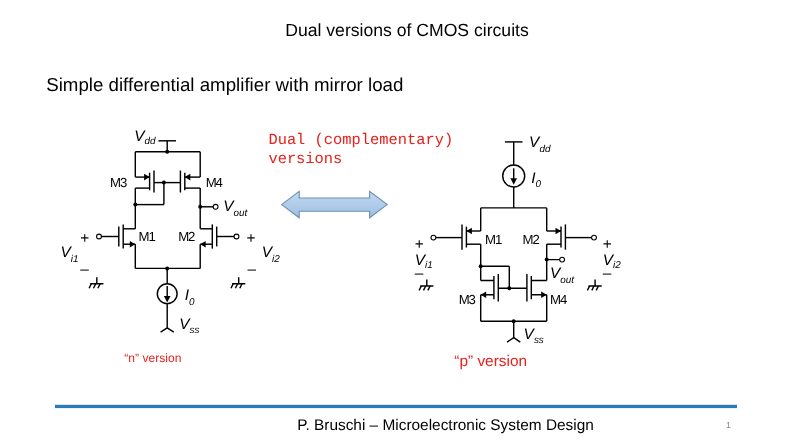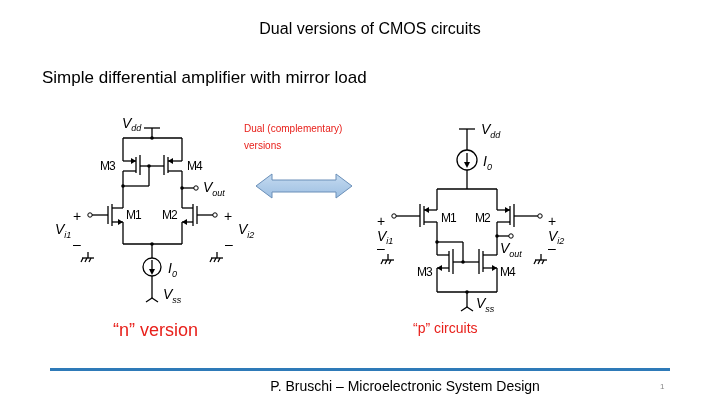--- a/index.html
+++ b/index.html
@@ -1,22 +1,22 @@
 <!DOCTYPE html>
 <html><head>
 <meta charset="utf-8">
 <style>
   html, body { margin: 0; padding: 0; background: #ffffff; }
   body { width: 720px; height: 405px; position: relative; overflow: hidden;
          font-family: "Liberation Sans", sans-serif; color: #000; }
   .abs { position: absolute; }
   #title { top: 20px; left: 0; width: 740px; text-align: center; font-size: 16px; }
   #subtitle { top: 68px; left: 42px; font-size: 17px; }
-  #dual-label { top: 120px; left: 244px; font-size: 10px; color: #e8201b; line-height: 17px; }
-  #n-version { top: 320px; left: 113px; font-size: 18px; color: #e8201b; text-align: right; }
+  #dual-label { top: 120px; left: 244px; font-size: 14px; color: #e8201b; line-height: 17px; font-family: Liberation Mono, monospace; }
+  #n-version { top: 320px; left: 113px; font-size: 11px; color: #e8201b; text-align: right; }
   #p-version { top: 320px; left: 413px; font-size: 14px; color: #e8201b; }
   #footer-line { top: 368px; left: 50px; width: 620px; height: 3px; background: #2e7ab8; }
   #footer-text { top: 378px; left: 0; width: 810px; text-align: center; font-size: 14px; }
   #page-num { top: 382px; left: 660px; font-size: 8px; color: #888; }
   svg { position: absolute; left: 0; top: 0; }
   svg text { font-family: "Liberation Sans", sans-serif; }
   .w { stroke: #000; stroke-width: 1.3; fill: none; }
 </style>
 </head>
 <body>
@@ -216,17 +216,17 @@
     <text x="548" y="241" font-size="14" font-style="italic"><tspan>V</tspan><tspan font-size="9" dy="3">i2</tspan></text>
     <text x="548" y="253" font-size="14">–</text>
     <text x="500" y="253" font-size="14" font-style="italic"><tspan>V</tspan><tspan font-size="9" dy="4">out</tspan></text>
     <text x="417" y="276" font-size="12" letter-spacing="-1">M3</text>
     <text x="500" y="276" font-size="12" letter-spacing="-1">M4</text>
     <text x="476" y="308" font-size="14" font-style="italic"><tspan>V</tspan><tspan font-size="9" dy="4">ss</tspan></text>
   </g>
 </svg>
 
 <div id="n-version" class="abs">“n” version</div>
-<div id="p-version" class="abs">“p” circuits</div>
+<div id="p-version" class="abs">“p” version</div>
 
 <div id="footer-line" class="abs"></div>
 <div id="footer-text" class="abs">P. Bruschi – Microelectronic System Design</div>
 <div id="page-num" class="abs">1</div>
 
 </body></html>

